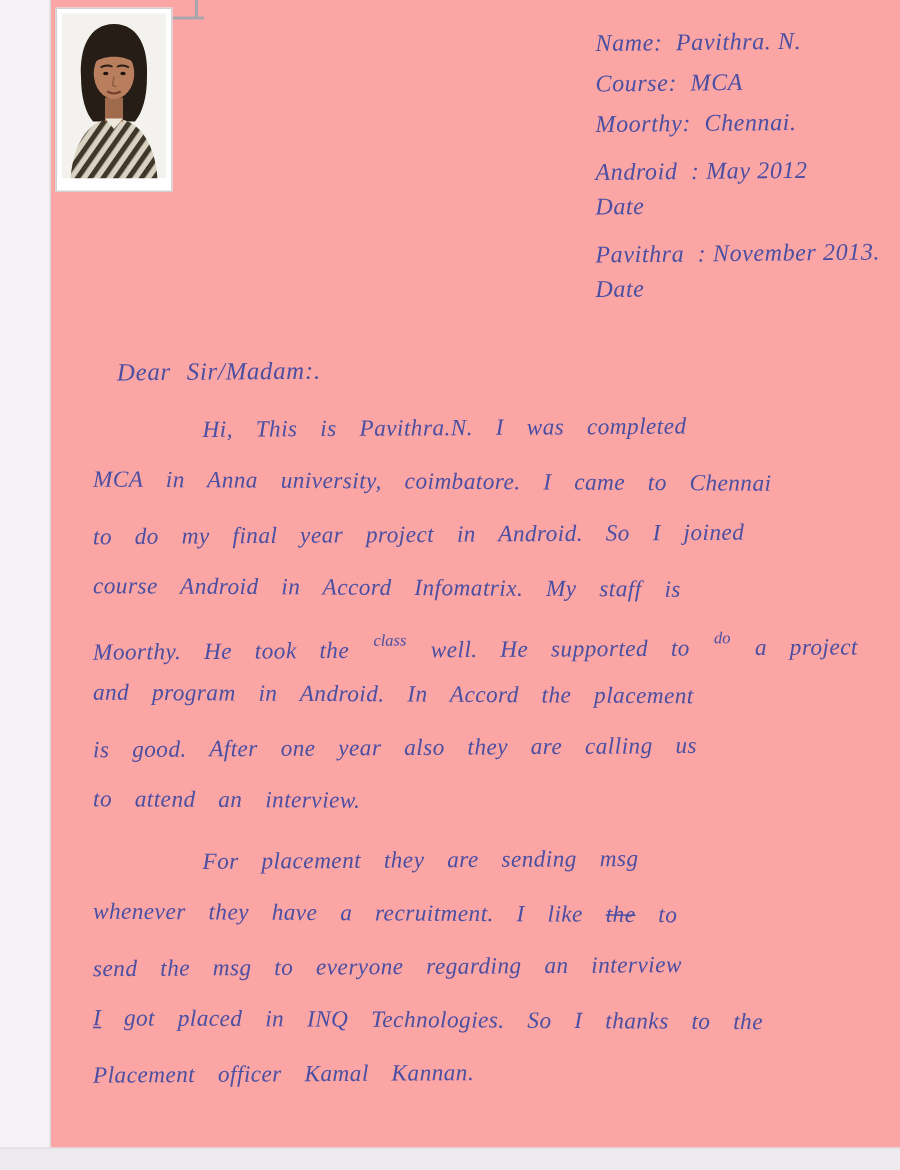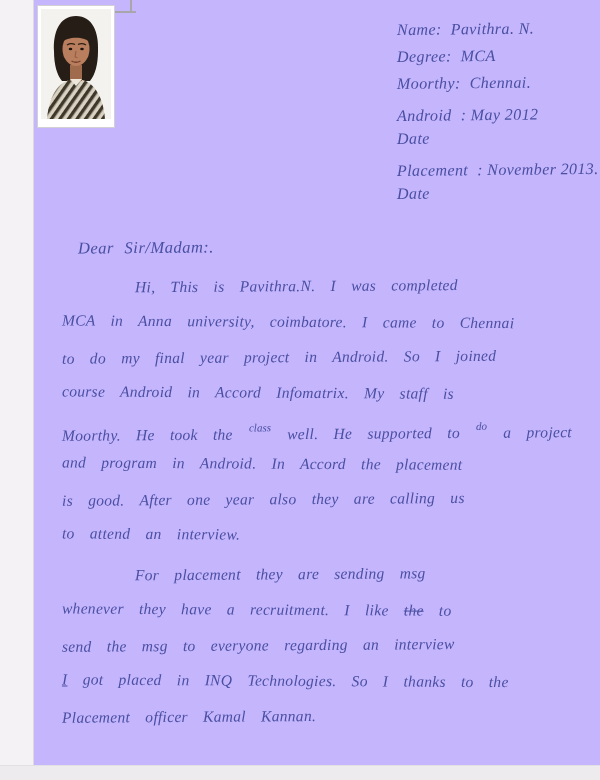--- a/index.html
+++ b/index.html
@@ -2,21 +2,21 @@
 <html><head>
 <meta charset="utf-8">
 <style>
   html,body{margin:0;padding:0;}
   body{
     width:600px;height:780px;position:relative;overflow:hidden;
     background:#ffffff;
     font-family:"Liberation Serif", serif;
   }
   .paper{
-    position:absolute;inset:0;background:#c4b5fd;text-decoration:underline;
+    position:absolute;inset:0;background:#fca5a5;text-decoration:underline;
   }
   
   .edge-left{
     position:absolute;left:0;top:0;width:33px;height:100%;
     background:#f4f2f5;border-right:1px solid #ddd9de;
   }
   .edge-bottom{
     position:absolute;left:0;bottom:0;width:100%;height:14px;
     background:#edebee;border-top:1px solid #e3e0e4;
   }
@@ -110,25 +110,25 @@
       <path d="M35 42 l -1 6 l 2.5 0.6" stroke="#8e5c40" stroke-width="1" fill="none"></path>
 
       <path d="M30.5 52 q 4.5 2.6 9 0" stroke="#74402c" stroke-width="1.4" fill="none"></path>
 
       <path d="M29 70 l 6 7 l 6 -7" fill="#ece7da"></path>
     </svg>
   </div>
 
   <div class="details ink" id="details">
       <div class="hrow"><span class="hlabel">Name:</span><span class="hvalue">Pavithra. N.</span></div>
-      <div class="hrow"><span class="hlabel">Degree:</span><span class="hvalue">MCA</span></div>
+      <div class="hrow"><span class="hlabel">Course:</span><span class="hvalue">MCA</span></div>
       <div class="hrow"><span class="hlabel">Moorthy:</span><span class="hvalue">Chennai.</span></div>
       <div class="hrow gap"><span class="hlabel">Android</span><span class="hvalue">: May 2012</span></div>
       <div class="hlabel2">Date</div>
-      <div class="hrow gap"><span class="hlabel">Placement</span><span class="hvalue">: November 2013.</span></div>
+      <div class="hrow gap"><span class="hlabel">Pavithra</span><span class="hvalue">: November 2013.</span></div>
       <div class="hlabel2">Date</div>
     </div>
 
   <div class="salutation">Dear Sir/Madam:.</div>
 
   <div class="para para2" id="para1">
       <div class="line"><span>For placement they are sending msg</span></div>
       <div class="line"><span>whenever they have a recruitment. I like</span> <span class="seg-strike">the</span> <span>to</span></div>
       <div class="line"><span>send the msg to everyone regarding an interview</span></div>
       <div class="line"><span class="seg-underline">I</span> <span>got placed in INQ Technologies. So I thanks to the</span></div>

